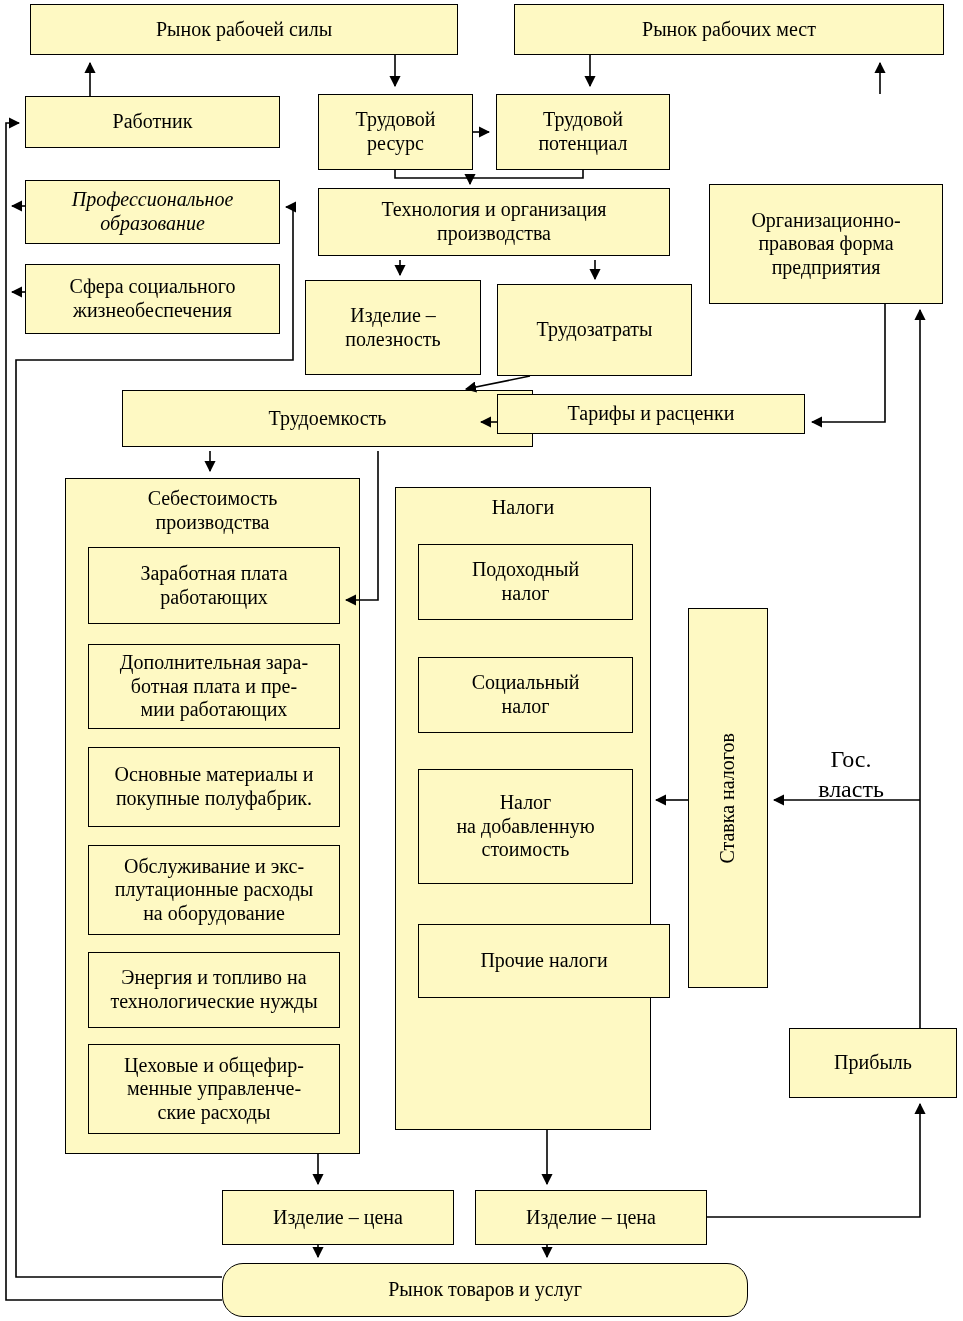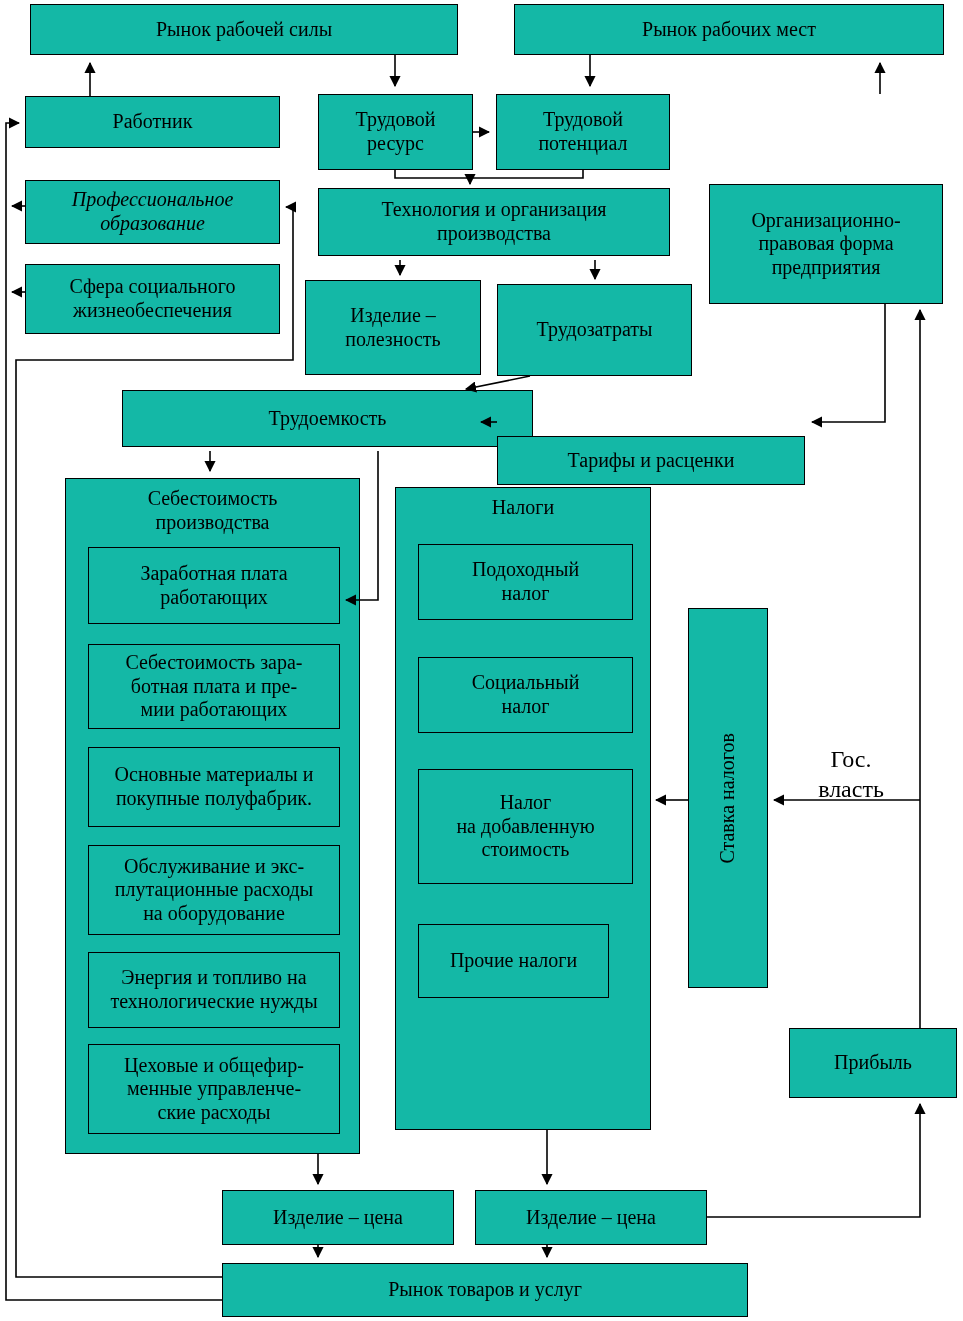--- a/index.html
+++ b/index.html
@@ -3,21 +3,21 @@
 <meta charset="utf-8">
 <title>Диаграмма</title>
 <style>
   html, body { margin:0; padding:0; background:#fff; }
   .canvas {
     position:relative; width:963px; height:1321px; background:#fff;
     font-family:"Liberation Serif","DejaVu Serif",serif; color:#000;
   }
   .box {
     position:absolute; box-sizing:border-box;
-    border:1.8px solid #000; background:#14b8a6;
+    border:1.8px solid #000; background:#fef9c3;
     display:flex; align-items:center; justify-content:center;
     text-align:center; white-space:pre-line;
     font-size:20px; line-height:1.18;
     z-index:2;
   }
   .container {
     align-items:flex-start; padding-top:8px; z-index:1;
   }
   .vtext {
     writing-mode:vertical-rl; transform:rotate(180deg);
@@ -56,57 +56,57 @@
 производства</div>
   <div class="box" style="left:709px; top:184px; width:234px; height:120px;">Организационно-
 правовая форма
 предприятия</div>
   <div class="box" style="left:25px;  top:264px; width:255px; height:70px;">Сфера социального
 жизнеобеспечения</div>
   <div class="box" style="left:305px; top:280px; width:176px; height:95px;">Изделие –
 полезность</div>
   <div class="box" style="left:497px; top:284px; width:195px; height:92px;">Трудозатраты</div>
   <div class="box" style="left:122px; top:390px; width:411px; height:57px;">Трудоемкость</div>
-  <div class="box" style="left:497px; top:394px; width:308px; height:49px;margin-top:42px;">Тарифы и расценки</div>
+  <div class="box" style="left:497px; top:394px; width:308px; height:40px;">Тарифы и расценки</div>
 
   <div class="box" style="left:88px; top:547px;  width:252px; height:77px;">Заработная плата
 работающих</div>
-  <div class="box" style="left:88px; top:644px;  width:252px; height:85px;">Себестоимость зара-
+  <div class="box" style="left:88px; top:644px;  width:252px; height:85px;">Дополнительная зара-
 ботная плата и пре-
 мии работающих</div>
   <div class="box" style="left:88px; top:747px;  width:252px; height:80px;">Основные материалы и
 покупные полуфабрик.</div>
   <div class="box" style="left:88px; top:845px;  width:252px; height:90px;">Обслуживание и экс-
 плутационные расходы
 на оборудование</div>
   <div class="box" style="left:88px; top:952px;  width:252px; height:76px;">Энергия и топливо на
 технологические нужды</div>
   <div class="box" style="left:88px; top:1044px; width:252px; height:90px;">Цеховые и общефир-
 менные управленче-
 ские расходы</div>
 
   <div class="box" style="left:418px; top:544px; width:215px; height:76px;">Подоходный
 налог</div>
   <div class="box" style="left:418px; top:657px; width:215px; height:76px;">Социальный
 налог</div>
   <div class="box" style="left:418px; top:769px; width:215px; height:115px;">Налог
 на добавленную
 стоимость</div>
-  <div class="box" style="left:418px; top:924px; width:191px; height:74px;">Прочие налоги</div>
+  <div class="box" style="left:418px; top:924px; width:252px; height:74px;">Прочие налоги</div>
 
   <div class="box" style="left:688px; top:608px; width:80px; height:380px;">
     <span class="vtext">Ставка налогов</span>
   </div>
   <div class="plain-label" style="left:806px; top:744px; width:90px;">Гос.
 власть</div>
   <div class="box" style="left:789px; top:1028px; width:168px; height:70px;">Прибыль</div>
 
   <div class="box" style="left:222px; top:1190px; width:232px; height:55px;">Изделие – цена</div>
   <div class="box" style="left:475px; top:1190px; width:232px; height:55px;">Изделие – цена</div>
-  <div class="box" style="left:222px; top:1263px; width:526px; height:54px;">Рынок товаров и услуг</div>
+  <div class="box" style="left:222px; top:1263px; width:526px; height:54px;border-radius:21px;">Рынок товаров и услуг</div>
 
   <svg class="overlay" width="963" height="1321" viewBox="0 0 963 1321">
     <defs>
       <marker id="arr" viewBox="0 0 10 10" refX="9" refY="5" markerWidth="7" markerHeight="7" orient="auto">
         <path d="M0,0 L10,5 L0,10 Z" fill="#000" stroke="none"></path>
       </marker>
     </defs>
     <g stroke="#000" stroke-width="1.6" fill="none">
       <path d="M90,96 V63" marker-end="url(#arr)"></path>
       <path d="M395,55 V86" marker-end="url(#arr)"></path>

